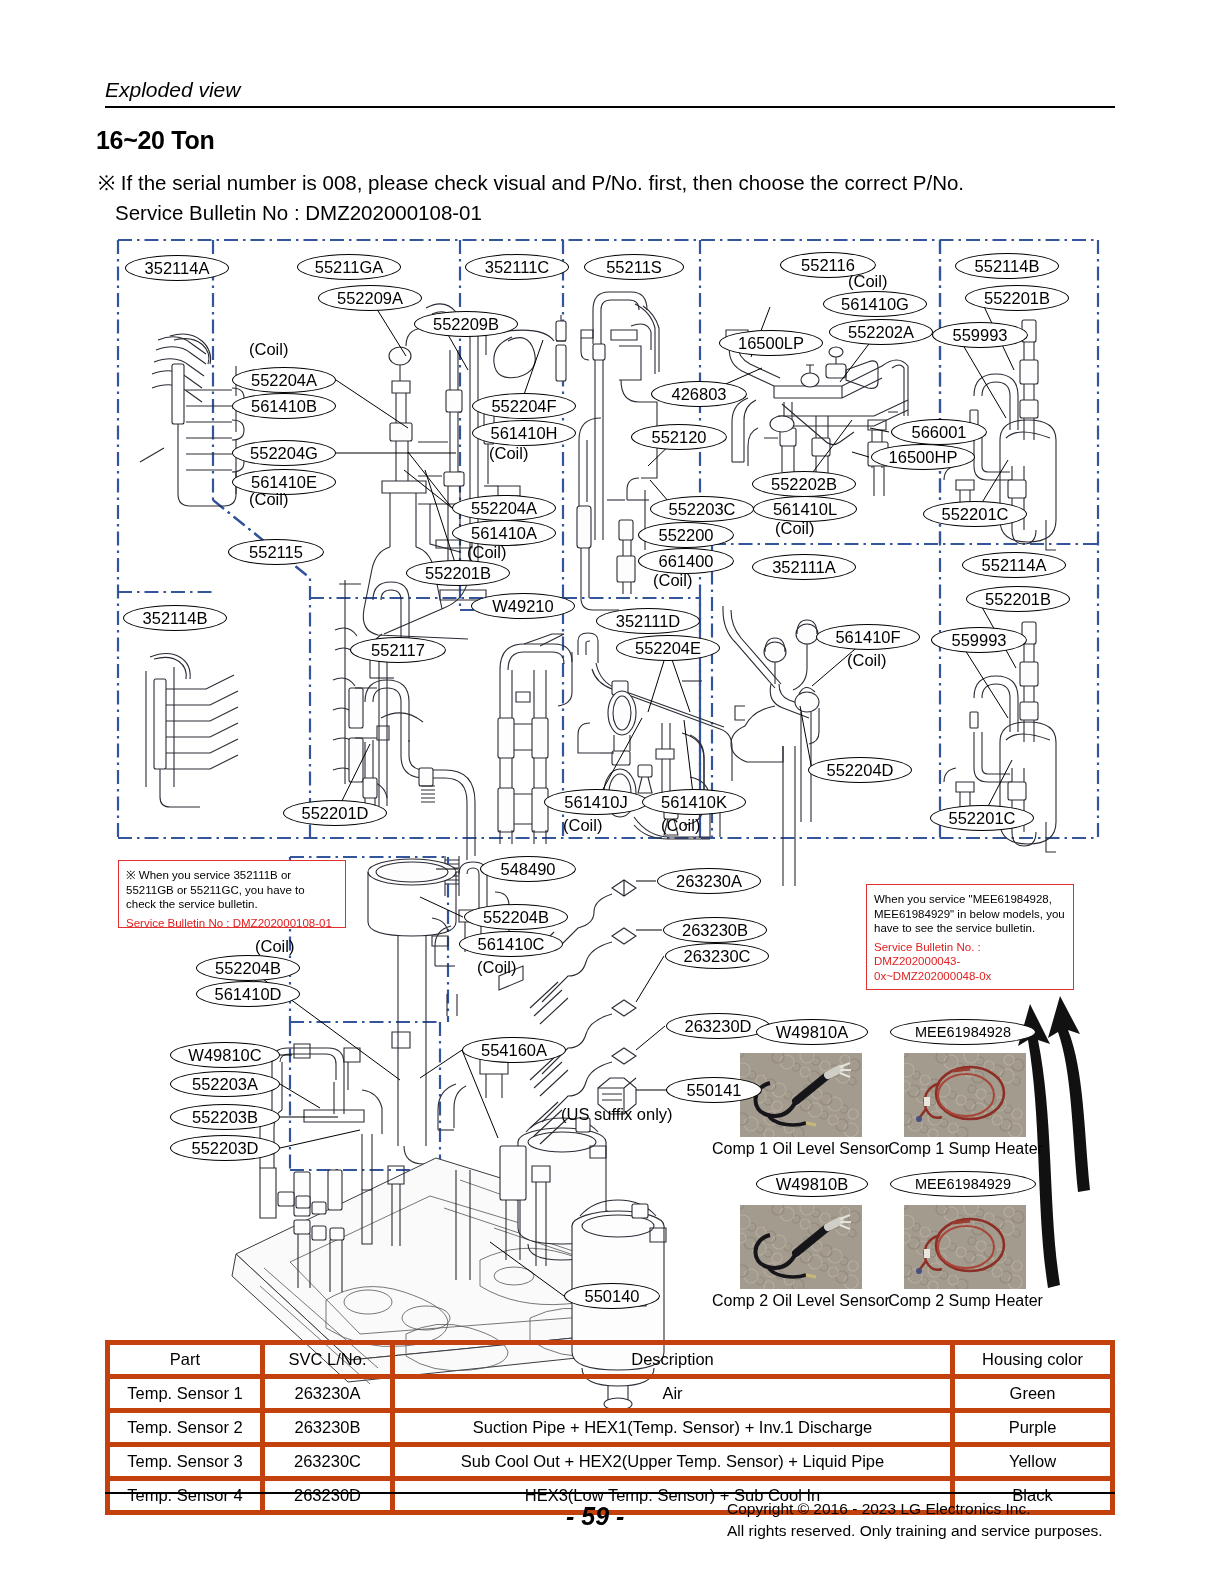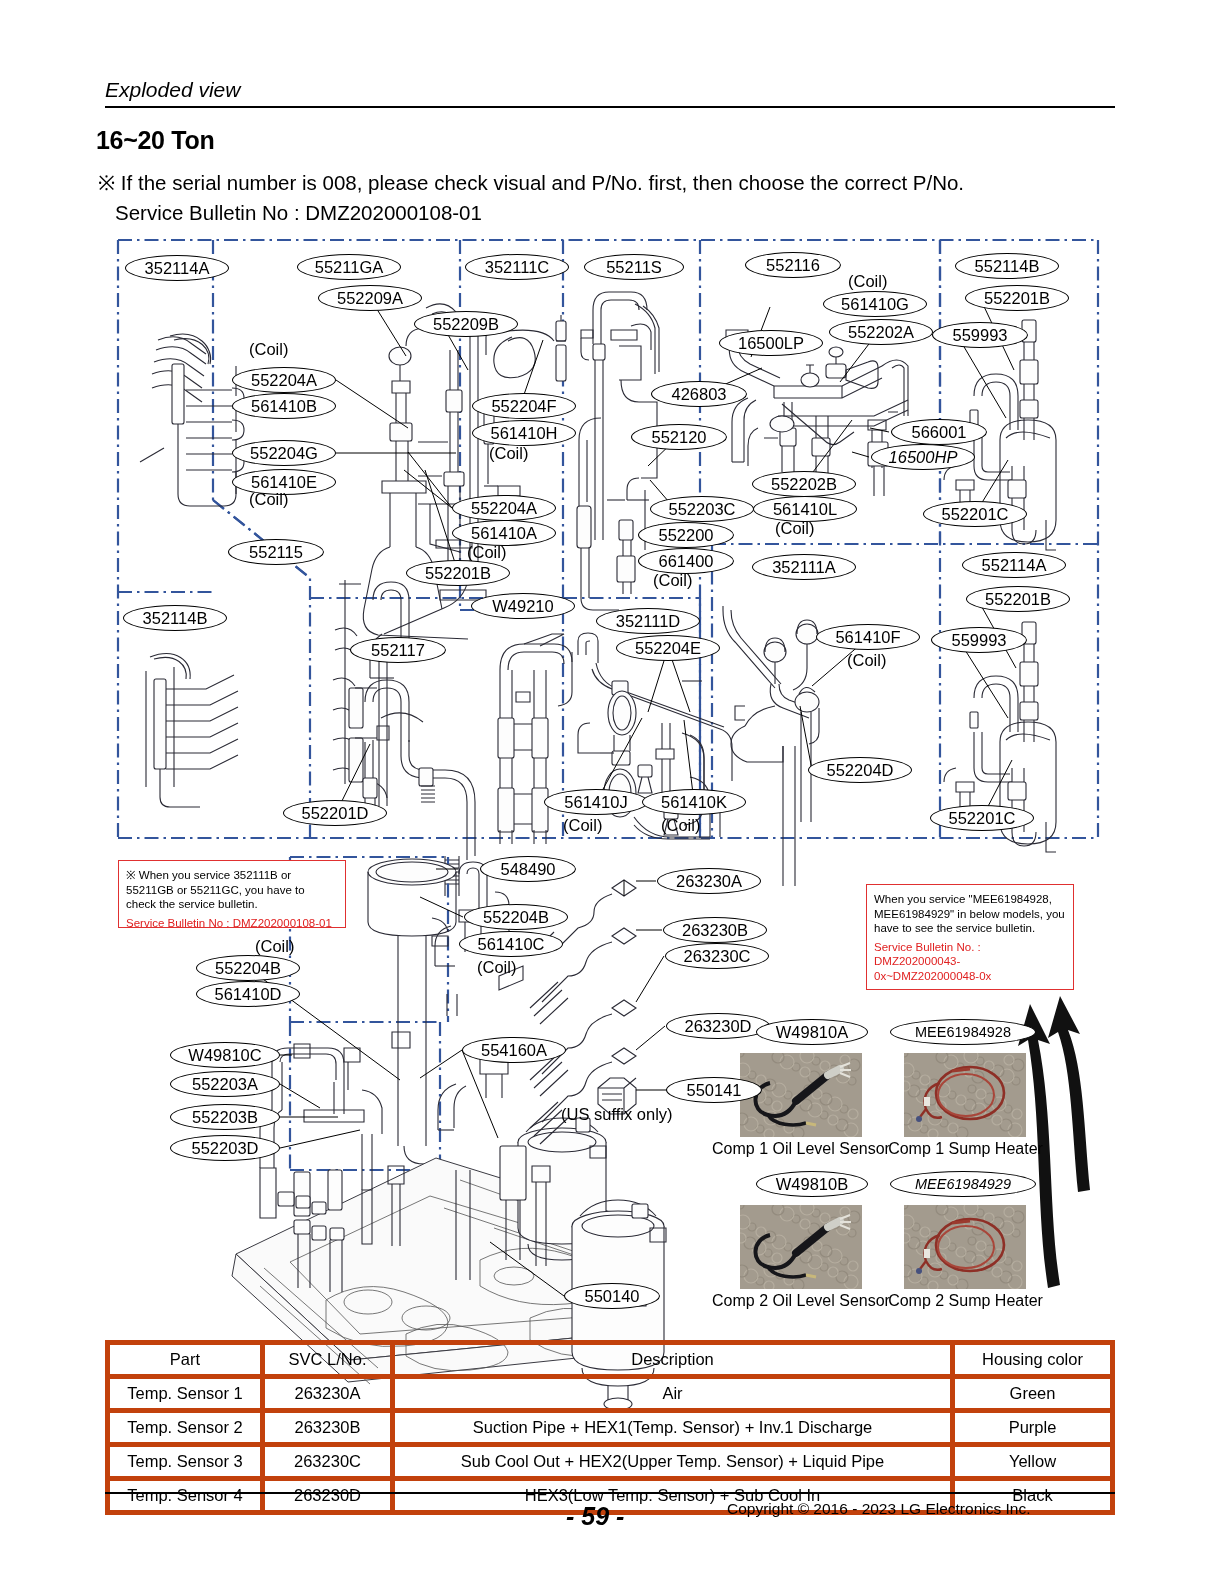--- a/index.html
+++ b/index.html
@@ -684,37 +684,37 @@
 </svg>
 </div>
 
 <div id="balloon-layer">
     <div class="balloon" style="left: 125px; top: 255px; width: 104px; height: 26px;">352114A</div>
     <div class="balloon" style="left: 297px; top: 254px; width: 104px; height: 26px;">55211GA</div>
     <div class="balloon" style="left: 318px; top: 285px; width: 104px; height: 26px;">552209A</div>
     <div class="balloon" style="left: 414px; top: 311px; width: 104px; height: 26px;">552209B</div>
     <div class="balloon" style="left: 465px; top: 254px; width: 104px; height: 26px;">352111C</div>
     <div class="balloon" style="left: 584px; top: 254px; width: 100px; height: 26px;">55211S</div>
-    <div class="balloon" style="left: 745px; top: 252px; width: 96px; height: 26px;">552116</div>
+    <div class="balloon" style="left: 780px; top: 252px; width: 96px; height: 26px;">552116</div>
     <div class="balloon" style="left: 955px; top: 253px; width: 104px; height: 26px;">552114B</div>
     <div class="balloon" style="left: 719px; top: 294px; width: 104px; height: 26px; margin-top: 36px;">16500LP</div>
     <div class="balloon" style="left: 823px; top: 291px; width: 104px; height: 26px;">561410G</div>
     <div class="balloon" style="left: 829px; top: 319px; width: 104px; height: 26px;">552202A</div>
     <div class="balloon" style="left: 965px; top: 285px; width: 104px; height: 26px;">552201B</div>
     <div class="balloon" style="left: 932px; top: 322px; width: 96px; height: 26px;">559993</div>
     <div class="balloon" style="left: 232px; top: 367px; width: 104px; height: 26px;">552204A</div>
     <div class="balloon" style="left: 232px; top: 393px; width: 104px; height: 26px;">561410B</div>
     <div class="balloon" style="left: 232px; top: 440px; width: 104px; height: 26px;">552204G</div>
     <div class="balloon" style="left: 232px; top: 469px; width: 104px; height: 26px;">561410E</div>
     <div class="balloon" style="left: 651px; top: 381px; width: 96px; height: 26px;">426803</div>
     <div class="balloon" style="left: 472px; top: 393px; width: 104px; height: 26px;">552204F</div>
     <div class="balloon" style="left: 472px; top: 420px; width: 104px; height: 26px;">561410H</div>
     <div class="balloon" style="left: 631px; top: 424px; width: 96px; height: 26px;">552120</div>
     <div class="balloon" style="left: 891px; top: 419px; width: 96px; height: 26px;">566001</div>
-    <div class="balloon" style="left: 871px; top: 444px; width: 104px; height: 26px; font-style: italic;">16500HP</div>
+    <div class="balloon" style="left: 871px; top: 444px; width: 104px; height: 26px;">16500HP</div>
     <div class="balloon" style="left: 752px; top: 471px; width: 104px; height: 26px;">552202B</div>
     <div class="balloon" style="left: 753px; top: 496px; width: 104px; height: 26px;">561410L</div>
     <div class="balloon" style="left: 650px; top: 496px; width: 104px; height: 26px;">552203C</div>
     <div class="balloon" style="left: 638px; top: 522px; width: 96px; height: 26px;">552200</div>
     <div class="balloon" style="left: 638px; top: 548px; width: 96px; height: 26px;">661400</div>
     <div class="balloon" style="left: 452px; top: 495px; width: 104px; height: 26px;">552204A</div>
     <div class="balloon" style="left: 452px; top: 520px; width: 104px; height: 26px;">561410A</div>
     <div class="balloon" style="left: 406px; top: 560px; width: 104px; height: 26px;">552201B</div>
     <div class="balloon" style="left: 228px; top: 539px; width: 96px; height: 26px;">552115</div>
     <div class="balloon" style="left: 923px; top: 501px; width: 104px; height: 26px;">552201C</div>
@@ -744,21 +744,21 @@
     <div class="balloon" style="left: 666px; top: 1013px; width: 104px; height: 26px;">263230D</div>
     <div class="balloon" style="left: 170px; top: 1042px; width: 110px; height: 26px;">W49810C</div>
     <div class="balloon" style="left: 462px; top: 1037px; width: 104px; height: 26px;">554160A</div>
     <div class="balloon" style="left: 170px; top: 1071px; width: 110px; height: 26px;">552203A</div>
     <div class="balloon" style="left: 666px; top: 1077px; width: 96px; height: 26px;">550141</div>
     <div class="balloon" style="left: 170px; top: 1104px; width: 110px; height: 26px;">552203B</div>
     <div class="balloon" style="left: 170px; top: 1135px; width: 110px; height: 26px;">552203D</div>
     <div class="balloon" style="left: 756px; top: 1019px; width: 112px; height: 26px;">W49810A</div>
     <div class="balloon sm" style="left: 890px; top: 1019px; width: 146px; height: 26px;">MEE61984928</div>
     <div class="balloon" style="left: 756px; top: 1171px; width: 112px; height: 26px;">W49810B</div>
-    <div class="balloon sm" style="left: 890px; top: 1171px; width: 146px; height: 26px; font-style: italic;">MEE61984929</div>
+    <div class="balloon sm" style="left: 890px; top: 1171px; width: 146px; height: 26px;">MEE61984929</div>
     <div class="balloon" style="left: 564px; top: 1283px; width: 96px; height: 26px;">550140</div>
   </div>
 
 <div id="coil-layer">
     <div class="plaintext" style="left: 249px; top: 340px;">(Coil)</div>
     <div class="plaintext" style="left: 249px; top: 490px;">(Coil)</div>
     <div class="plaintext" style="left: 489px; top: 444px;">(Coil)</div>
     <div class="plaintext" style="left: 467px; top: 543px;">(Coil)</div>
     <div class="plaintext" style="left: 653px; top: 571px;">(Coil)</div>
     <div class="plaintext" style="left: 848px; top: 272px;">(Coil)</div>
@@ -1053,13 +1053,14 @@
         <td class="c-desc">HEX3(Low Temp. Sensor) + Sub Cool In</td>
         <td class="c-color">Black</td>
       </tr>
     </tbody>
 </table>
 
 <div id="footer-rule"></div>
 <div id="page-number">- 59 -</div>
 <div id="copyright">
   <div>Copyright © 2016 - 2023 LG Electronics Inc.</div>
+  <div>All rights reserved. Only training and service purposes.</div>
 </div>
 
 </body></html>

